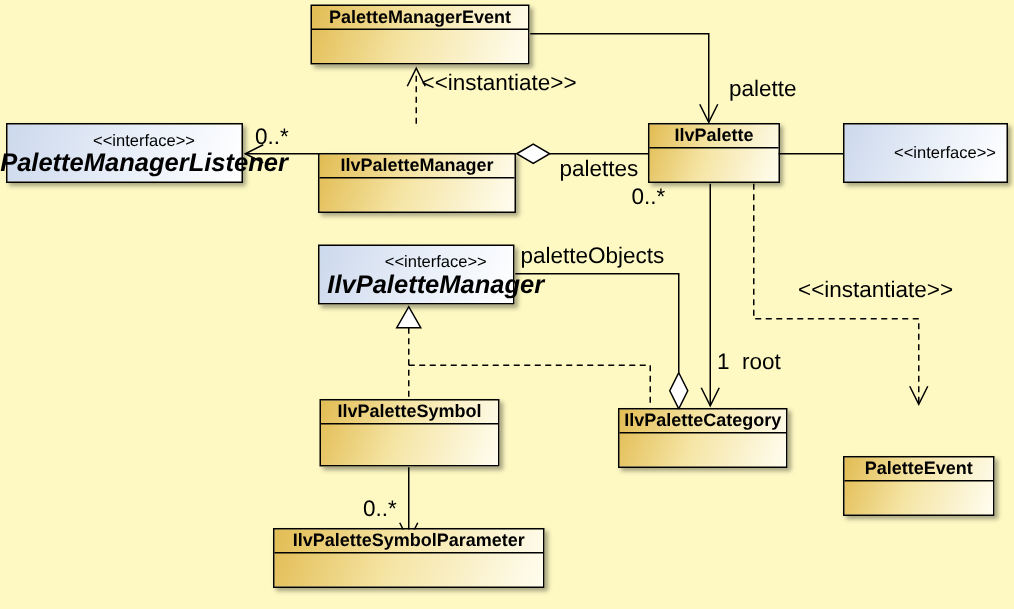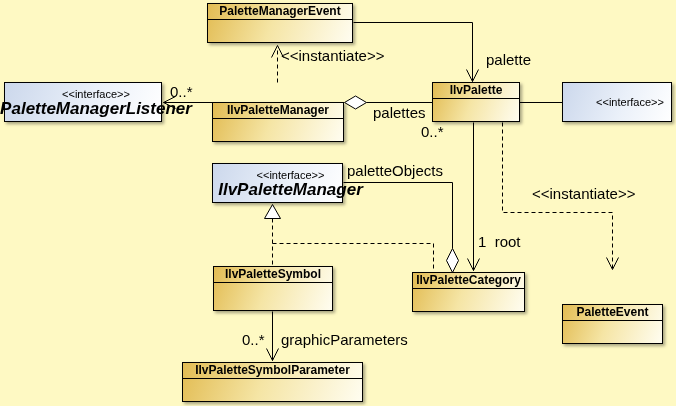--- a/index.html
+++ b/index.html
@@ -126,29 +126,28 @@
   <div class="box class-box" style="left:412px;top:272px;width:113px;height:40px;">
     <div class="box-title">IlvPaletteCategory</div>
     <div class="box-body"></div>
   </div>
 
   <div class="box class-box" style="left:562px;top:272px;width:101px;height:40px;margin-top:32px;">
     <div class="box-title">PaletteEvent</div>
     <div class="box-body"></div>
   </div>
 
-  <div class="box class-box" style="left:182px;top:362px;width:181px;height:40px;">
+  <div class="box class-box" style="left:182px;top:352px;width:181px;height:40px;">
     <div class="box-title">IlvPaletteSymbolParameter</div>
     <div class="box-body"></div>
   </div>
 
   <div class="edge-label" style="left:281px;top:50px;">&lt;&lt;instantiate&gt;&gt;</div>
   <div class="edge-label" style="left:170px;top:86px;">0..*</div>
   <div class="edge-label" style="left:373px;top:107px;">palettes</div>
   <div class="edge-label" style="left:421px;top:126px;">0..*</div>
   <div class="edge-label" style="left:486px;top:54px;">palette</div>
   <div class="edge-label" style="left:478px;top:236px;">1  root</div>
   <div class="edge-label" style="left:532px;top:188px;">&lt;&lt;instantiate&gt;&gt;</div>
   <div class="edge-label" style="left:347px;top:165px;">paletteObjects</div>
   <div class="edge-label" style="left:242px;top:334px;">0..*</div>
-  <div class="edge-label" style="left:281px;top:334px;">graphicParameters</div>
 
 </div>
 
 </body></html>

